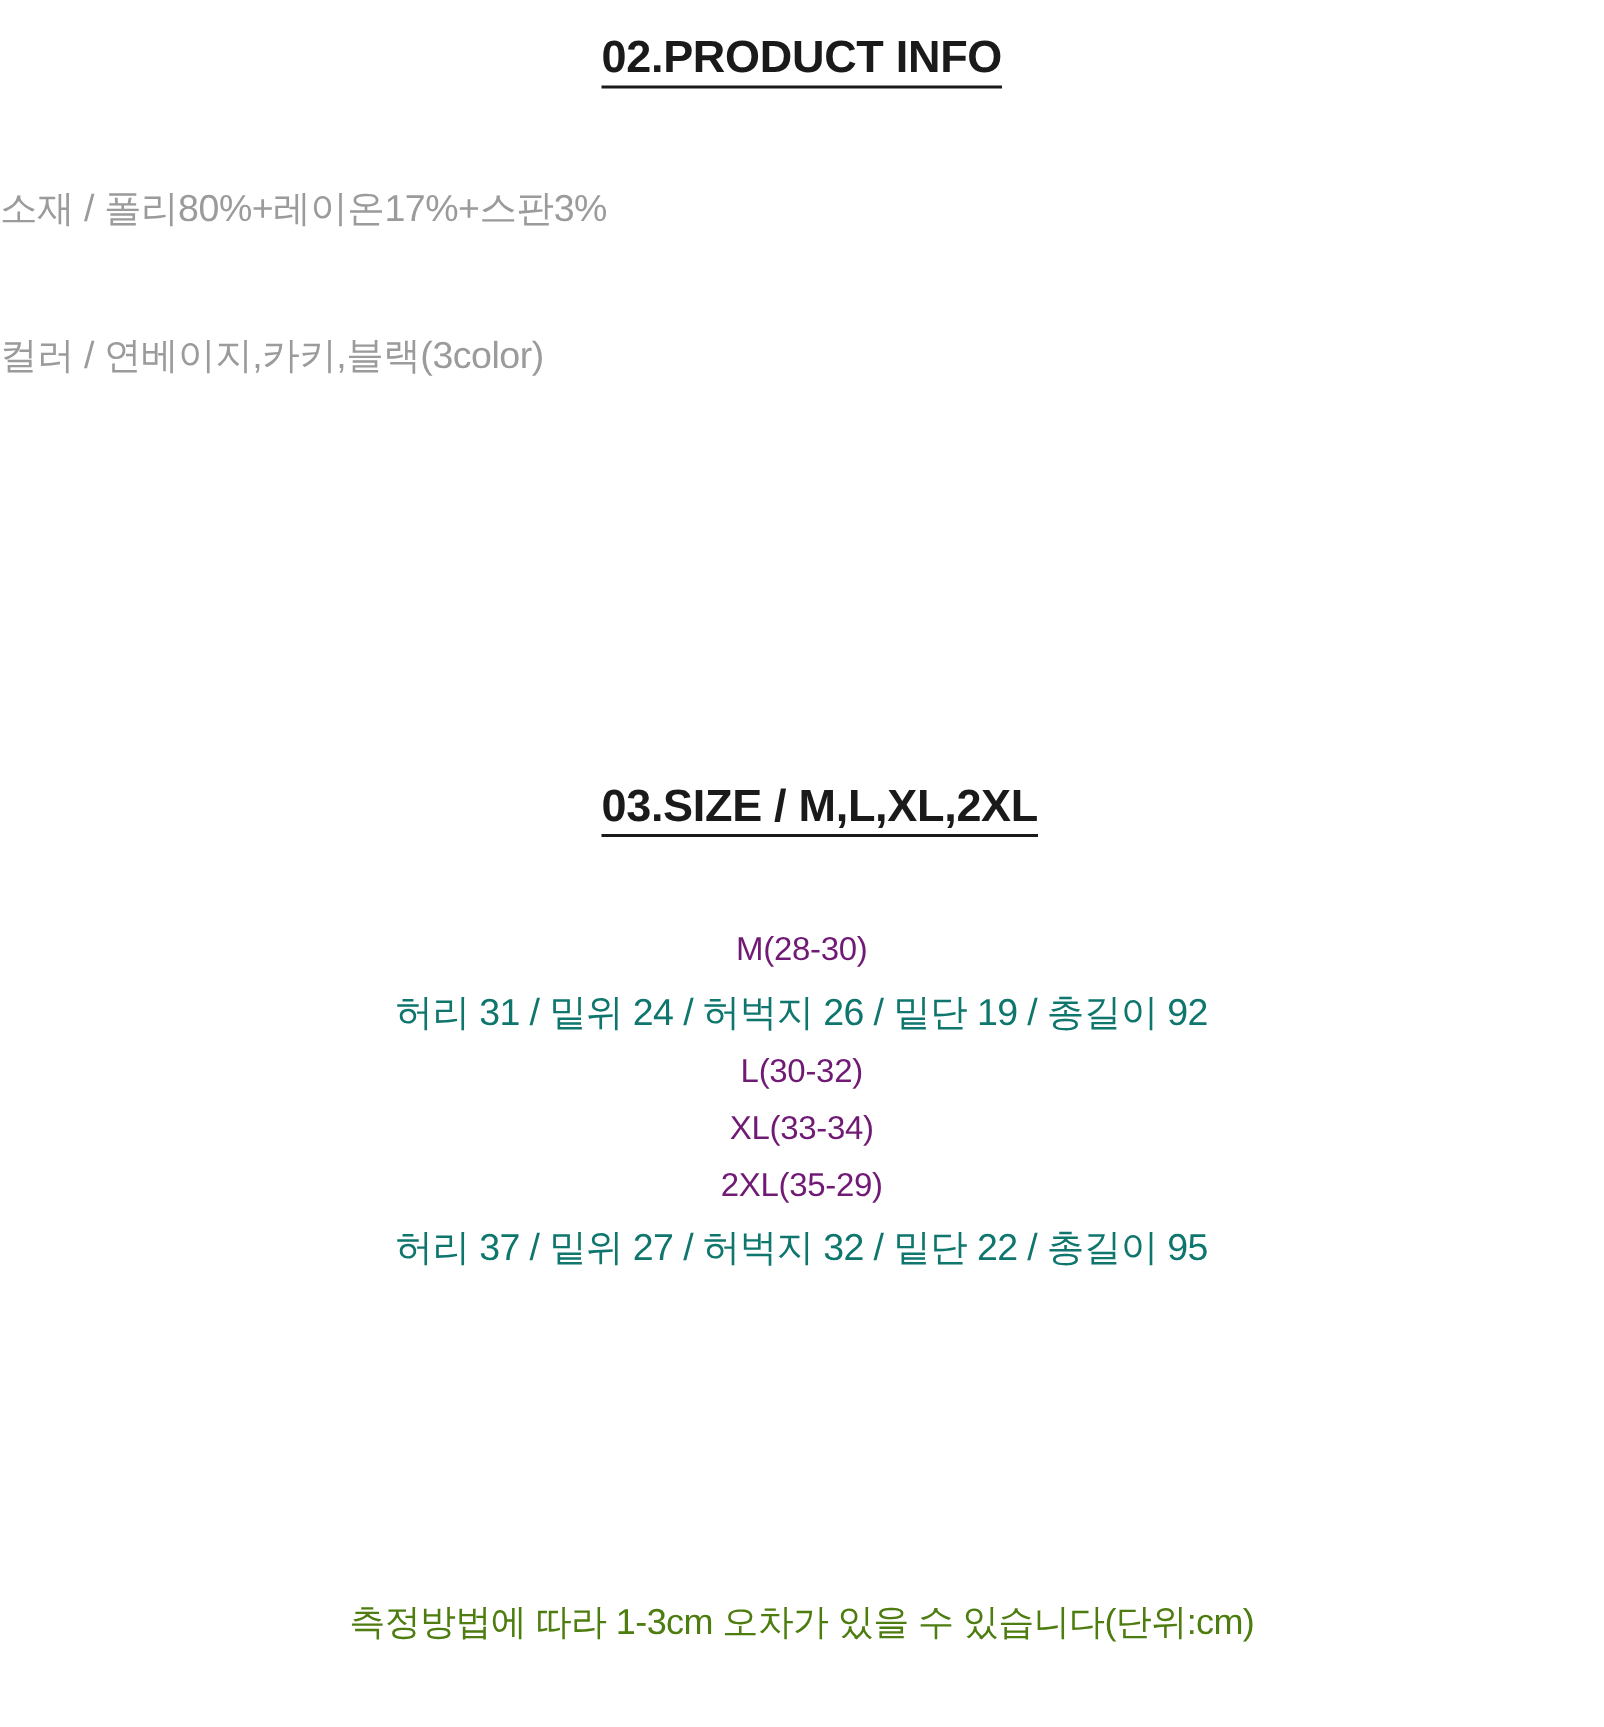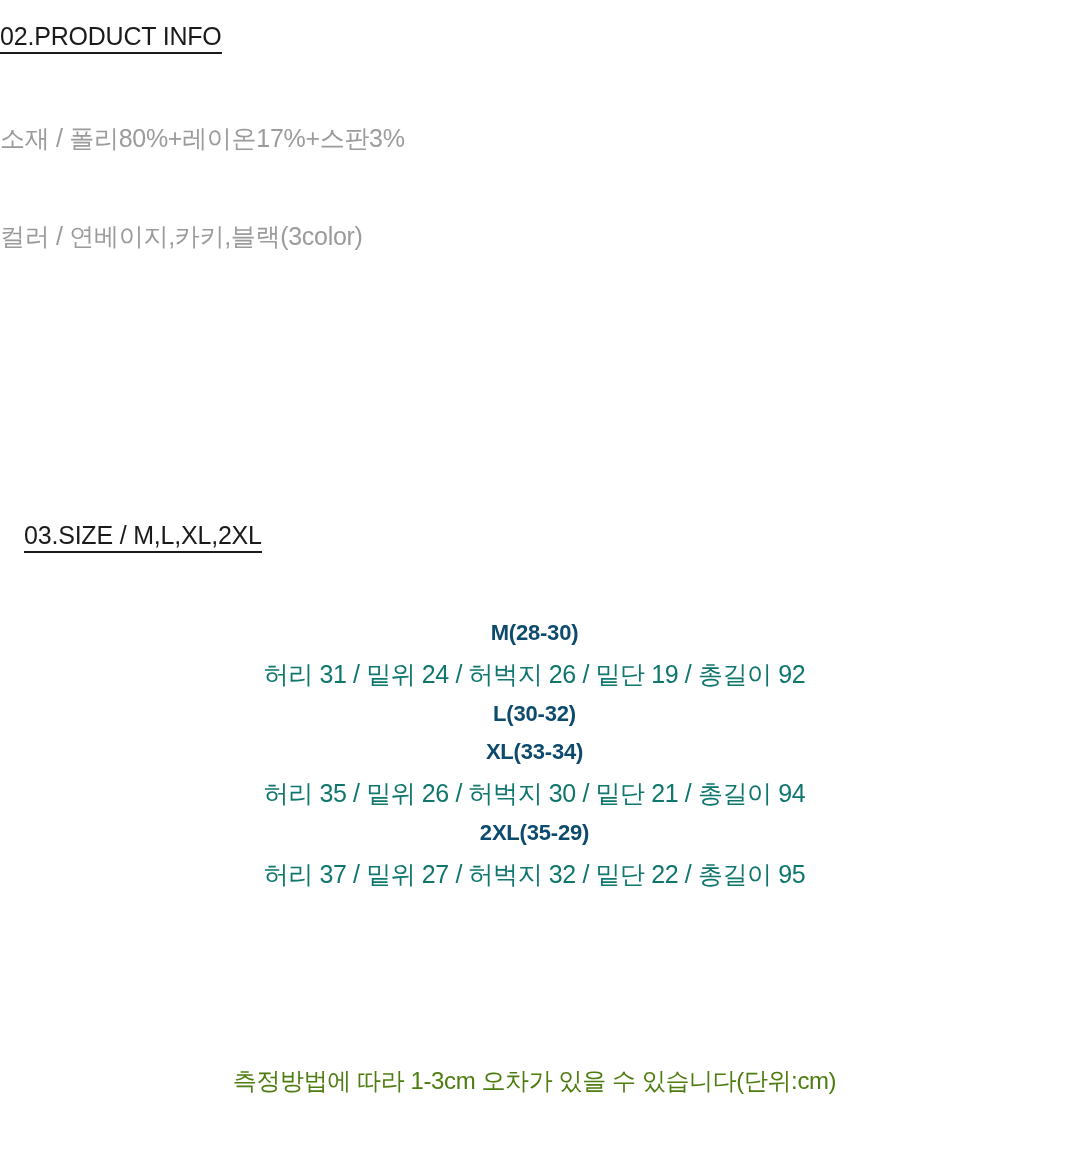--- a/index.html
+++ b/index.html
@@ -14,41 +14,41 @@
     color: #9a9a9a;
     overflow: hidden;
   }
   .page {
     position: relative;
     width: 1069px;
     height: 1151px;
     box-sizing: border-box;
   }
   .section-heading {
-    text-align: left;
-    font-weight: normal;
+    text-align: center;
+    font-weight: bold;
     color: #1a1a1a;
-    font-size: 25px;
+    font-size: 30px;
     letter-spacing: -0.2px;
   }
   .section-heading span {
     border-bottom: 2px solid #1a1a1a;
     padding-bottom: 2px;
   }
   .info-line {
     text-align: left;
     font-size: 25px;
     color: #9b9b9b;
     letter-spacing: -0.3px;
   }
   .size-label {
     text-align: center;
     font-size: 22px;
-    font-weight: bold;
-    color: #0c4a6e;
+    font-weight: normal;
+    color: #701a75;
     letter-spacing: -0.2px;
   }
   .size-measure {
     text-align: center;
     font-size: 25px;
     color: #0f766e;
     letter-spacing: -0.4px;
   }
   .note {
     text-align: center;
@@ -93,21 +93,20 @@
       <div class="size-label">M(28-30)</div>
       <div class="size-measure">허리 31 / 밑위 24 / 허벅지 26 / 밑단 19 / 총길이 92</div>
     </div>
 
     <div class="size-row">
       <div class="size-label">L(30-32)</div>
     </div>
 
     <div class="size-row">
       <div class="size-label">XL(33-34)</div>
-      <div class="size-measure">허리 35 / 밑위 26 / 허벅지 30 / 밑단 21 / 총길이 94</div>
     </div>
 
     <div class="size-row">
       <div class="size-label">2XL(35-29)</div>
       <div class="size-measure">허리 37 / 밑위 27 / 허벅지 32 / 밑단 22 / 총길이 95</div>
     </div>
 
   </div>
 
   <div class="note" id="measure-note">측정방법에 따라 1-3cm 오차가 있을 수 있습니다(단위:cm)</div>

